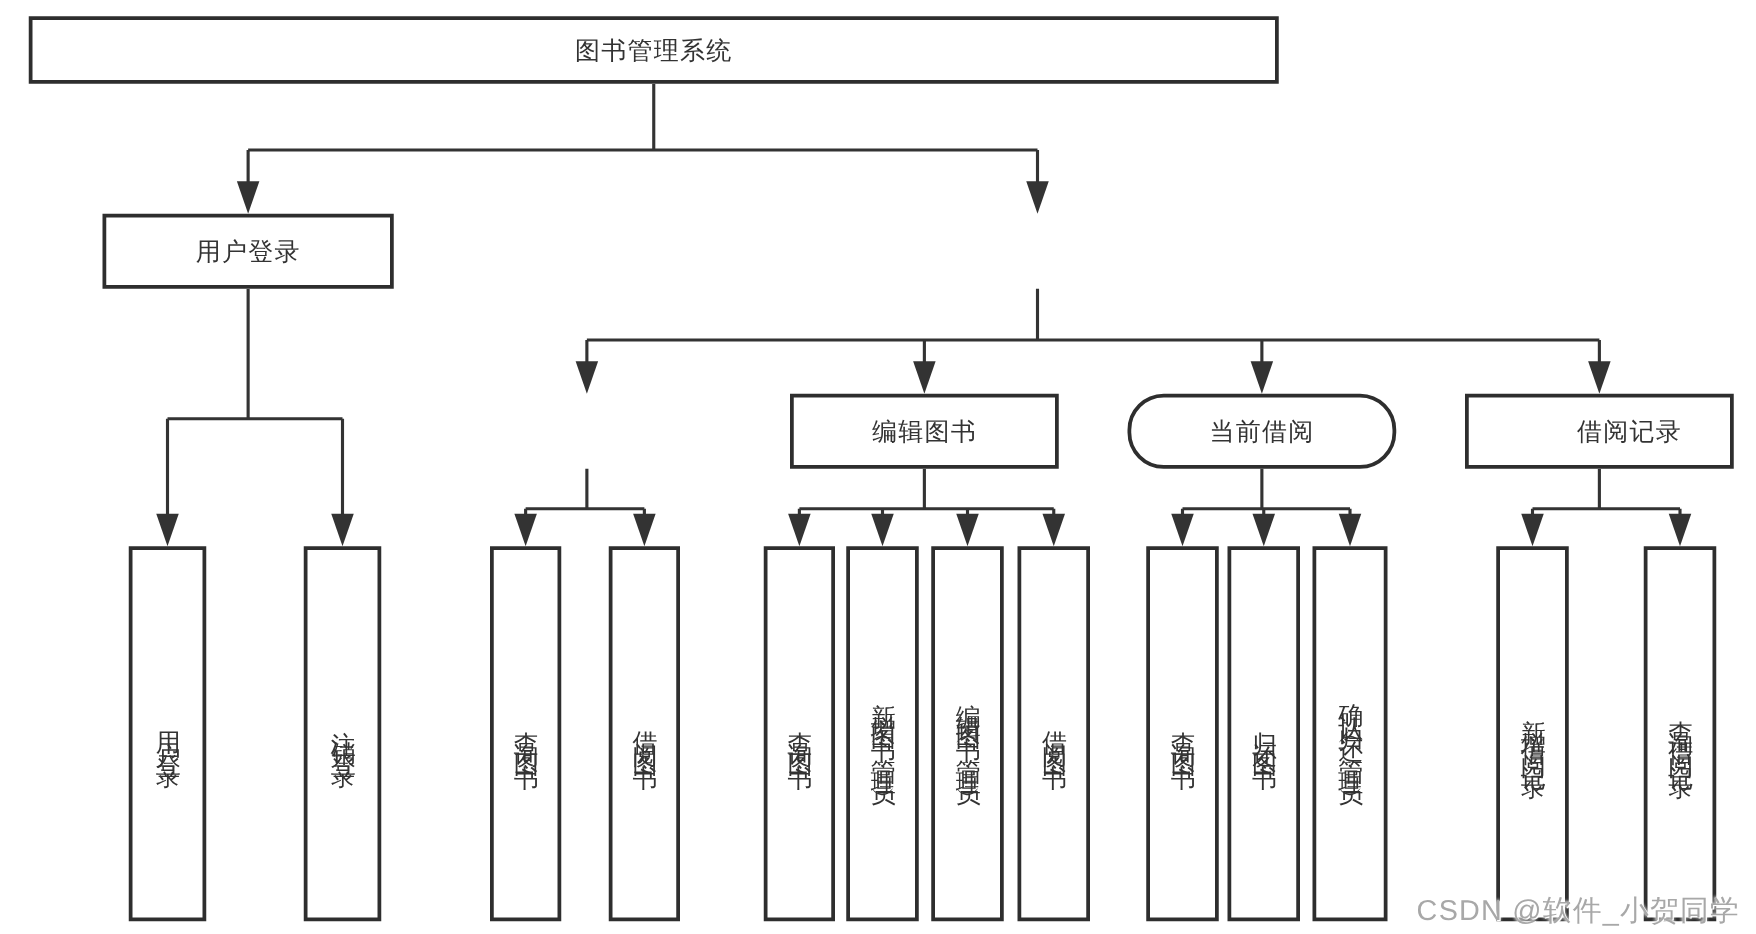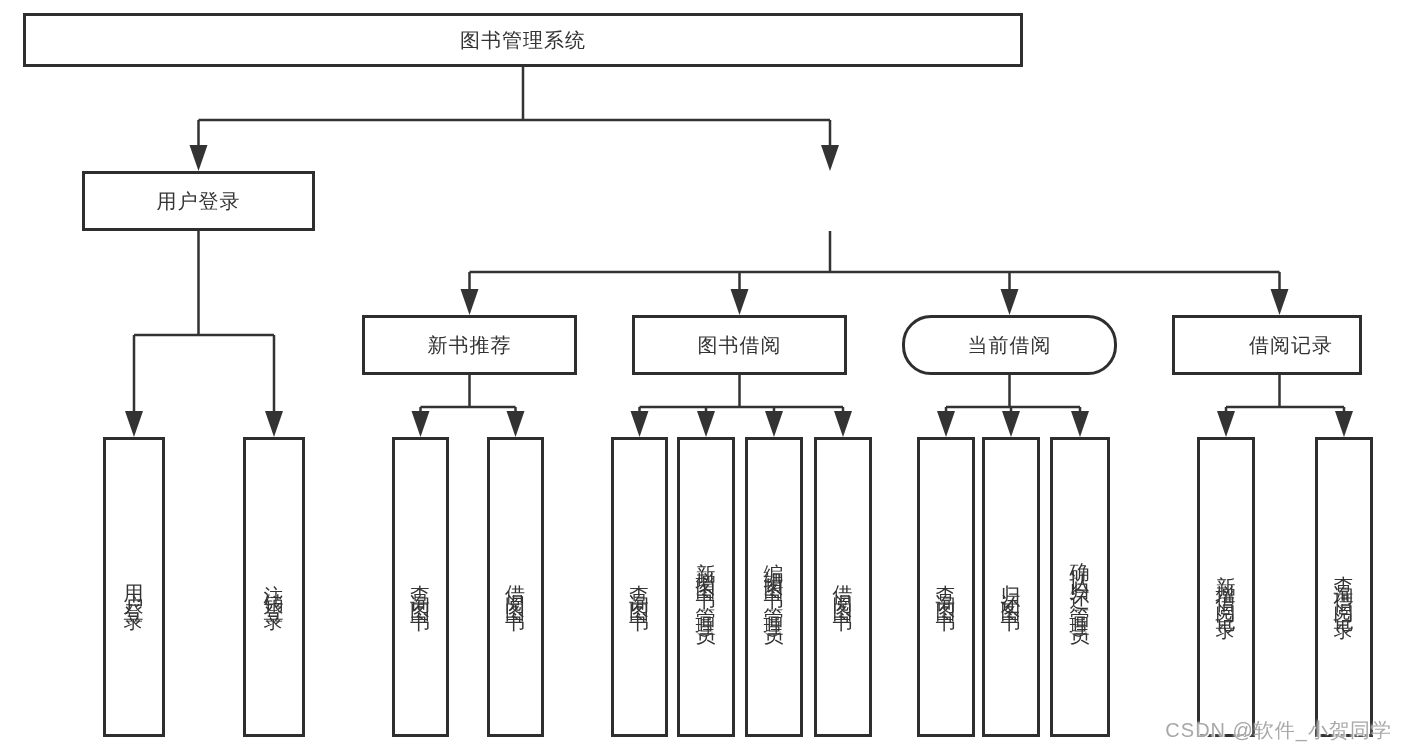--- a/index.html
+++ b/index.html
@@ -61,21 +61,21 @@
     line-height: 1;
     font-size: 20px;
     letter-spacing: 9px;
     color: var(--text, #333333);
   }
 
   .watermark {
     position: absolute;
     right: 13px;
     bottom: 3px;
-    font-size: 20px;
+    font-size: 23px;
     color: var(--watermark, #a8a8a8);
     text-shadow: 0 0 3px #ffffff, 0 0 3px #ffffff, 1px 1px 0 #ffffff;
     z-index: 3;
     letter-spacing: 1px;
   }
 </style>
 </head>
 <body>
 
 <div class="canvas">
@@ -124,30 +124,27 @@
   </svg>
 
   <div class="hbox" style="left:23px; top:13px; width:1000px; height:54px;">
     <span>图书管理系统</span>
   </div>
 
   <div class="hbox" style="left:82px; top:171px; width:233px; height:60px;">
     <span>用户登录</span>
   </div>
 
-  <div class="hbox" style="left:362px; top:315px; width:215px; height:60px;">
-    <span>新书推荐</span>
-  </div>
   <div class="hbox" style="left:632px; top:315px; width:215px; height:60px;">
-    <span>图书借阅</span>
+    <span>编辑图书</span>
   </div>
   <div class="hbox" style="left:902px; top:315px; width:215px; height:60px;border-radius:29px;">
     <span>当前借阅</span>
   </div>
-  <div class="hbox" style="left:1172px; top:315px; width:190px; height:60px;padding-left:48px;">
+  <div class="hbox" style="left:1172px; top:315px; width:215px; height:60px;padding-left:48px;">
     <span>借阅记录</span>
   </div>
 
   <div class="vbox" style="left:103px; width:62px;">
     <span class="vlabel">用户登录</span>
   </div>
   <div class="vbox" style="left:243px; width:62px;">
     <span class="vlabel">注销登录</span>
   </div>
 

